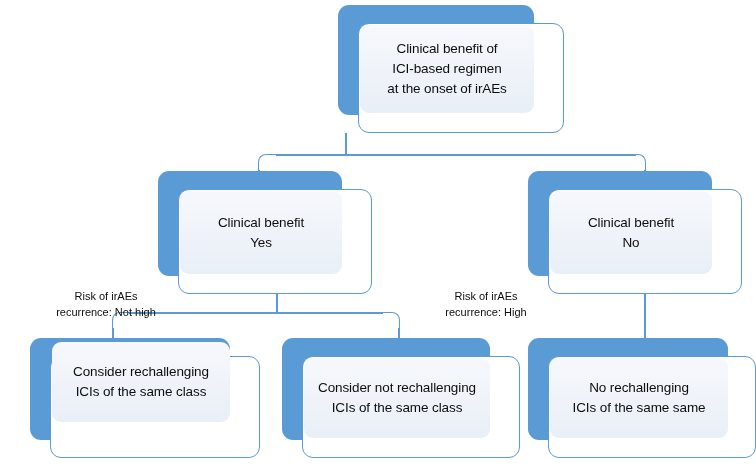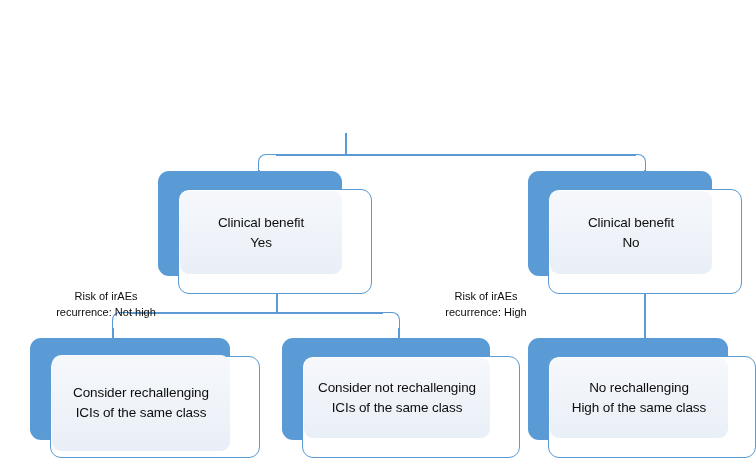--- a/index.html
+++ b/index.html
@@ -98,20 +98,29 @@
   <div class="conn conn-v" style="left:276px; top:294px; width:1.6px; height:19px;"></div>
 
   <div class="elbow elbow-tl" style="left:112px; top:312px; width:18px; height:20px;"></div>
   <div class="conn conn-h" style="left:129px; top:312px; width:254px; height:1.6px;"></div>
   <div class="elbow elbow-tr" style="left:382px; top:312px; width:18px; height:20px;"></div>
   <div class="conn conn-v" style="left:112px; top:328px; width:1.6px; height:10px;"></div>
   <div class="conn conn-v" style="left:398.4px; top:328px; width:1.6px; height:10px;"></div>
 
   <div class="conn conn-v" style="left:644.4px; top:294px; width:1.6px; height:44px;"></div>
 
+  <div class="node" style="left:338px; top:5px; width:232px; height:130px;">
+    <div class="plate-blue" style="left:0px; top:0px; width:196px; height:110px;"></div>
+    <div class="plate-white" style="left:20px; top:18px; width:206px; height:110px;"></div>
+    <div class="panel" style="left:22px; top:20px; width:174px; height:88px;">
+      <div class="label">Clinical benefit of
+ICI-based regimen
+at the onset of irAEs</div>
+    </div>
+  </div>
 
   <div class="node" style="left:158px; top:171px; width:238px; height:125px;">
     <div class="plate-blue" style="left:0px; top:0px; width:184px; height:105px;"></div>
     <div class="plate-white" style="left:20px; top:18px; width:194px; height:105px;"></div>
     <div class="panel" style="left:22px; top:20px; width:162px; height:83px;">
       <div class="label">Clinical benefit
 Yes</div>
     </div>
   </div>
 
@@ -126,37 +135,37 @@
 
   <div class="edge-label" style="left:6px; top:288px; width:200px;">Risk of irAEs
 recurrence: Not high</div>
 
   <div class="edge-label" style="left:396px; top:288px; width:180px;">Risk of irAEs
 recurrence: High</div>
 
   <div class="node" style="left:30px; top:338px; width:250px; height:122px;">
     <div class="plate-blue" style="left:0px; top:0px; width:200px; height:102px;"></div>
     <div class="plate-white" style="left:20px; top:18px; width:210px; height:102px;"></div>
-    <div class="panel" style="left:22px; top:17px; width:178px; height:96px;">
+    <div class="panel" style="left:22px; top:4px; width:178px; height:80px;">
       <div class="label">Consider rechallenging
 ICIs of the same class</div>
     </div>
   </div>
 
   <div class="node" style="left:282px; top:338px; width:260px; height:122px;">
     <div class="plate-blue" style="left:0px; top:0px; width:208px; height:102px;"></div>
     <div class="plate-white" style="left:20px; top:18px; width:218px; height:102px;"></div>
     <div class="panel" style="left:22px; top:20px; width:186px; height:80px;">
       <div class="label">Consider not rechallenging
 ICIs of the same class</div>
     </div>
   </div>
 
   <div class="node" style="left:528px; top:338px; width:250px; height:122px;">
     <div class="plate-blue" style="left:0px; top:0px; width:200px; height:102px;"></div>
     <div class="plate-white" style="left:20px; top:18px; width:208px; height:102px;"></div>
     <div class="panel" style="left:22px; top:20px; width:178px; height:80px;">
       <div class="label">No rechallenging
-High of the same class</div>
+ICIs of the same same</div>
     </div>
   </div>
 
 </div>
 
 </body></html>

